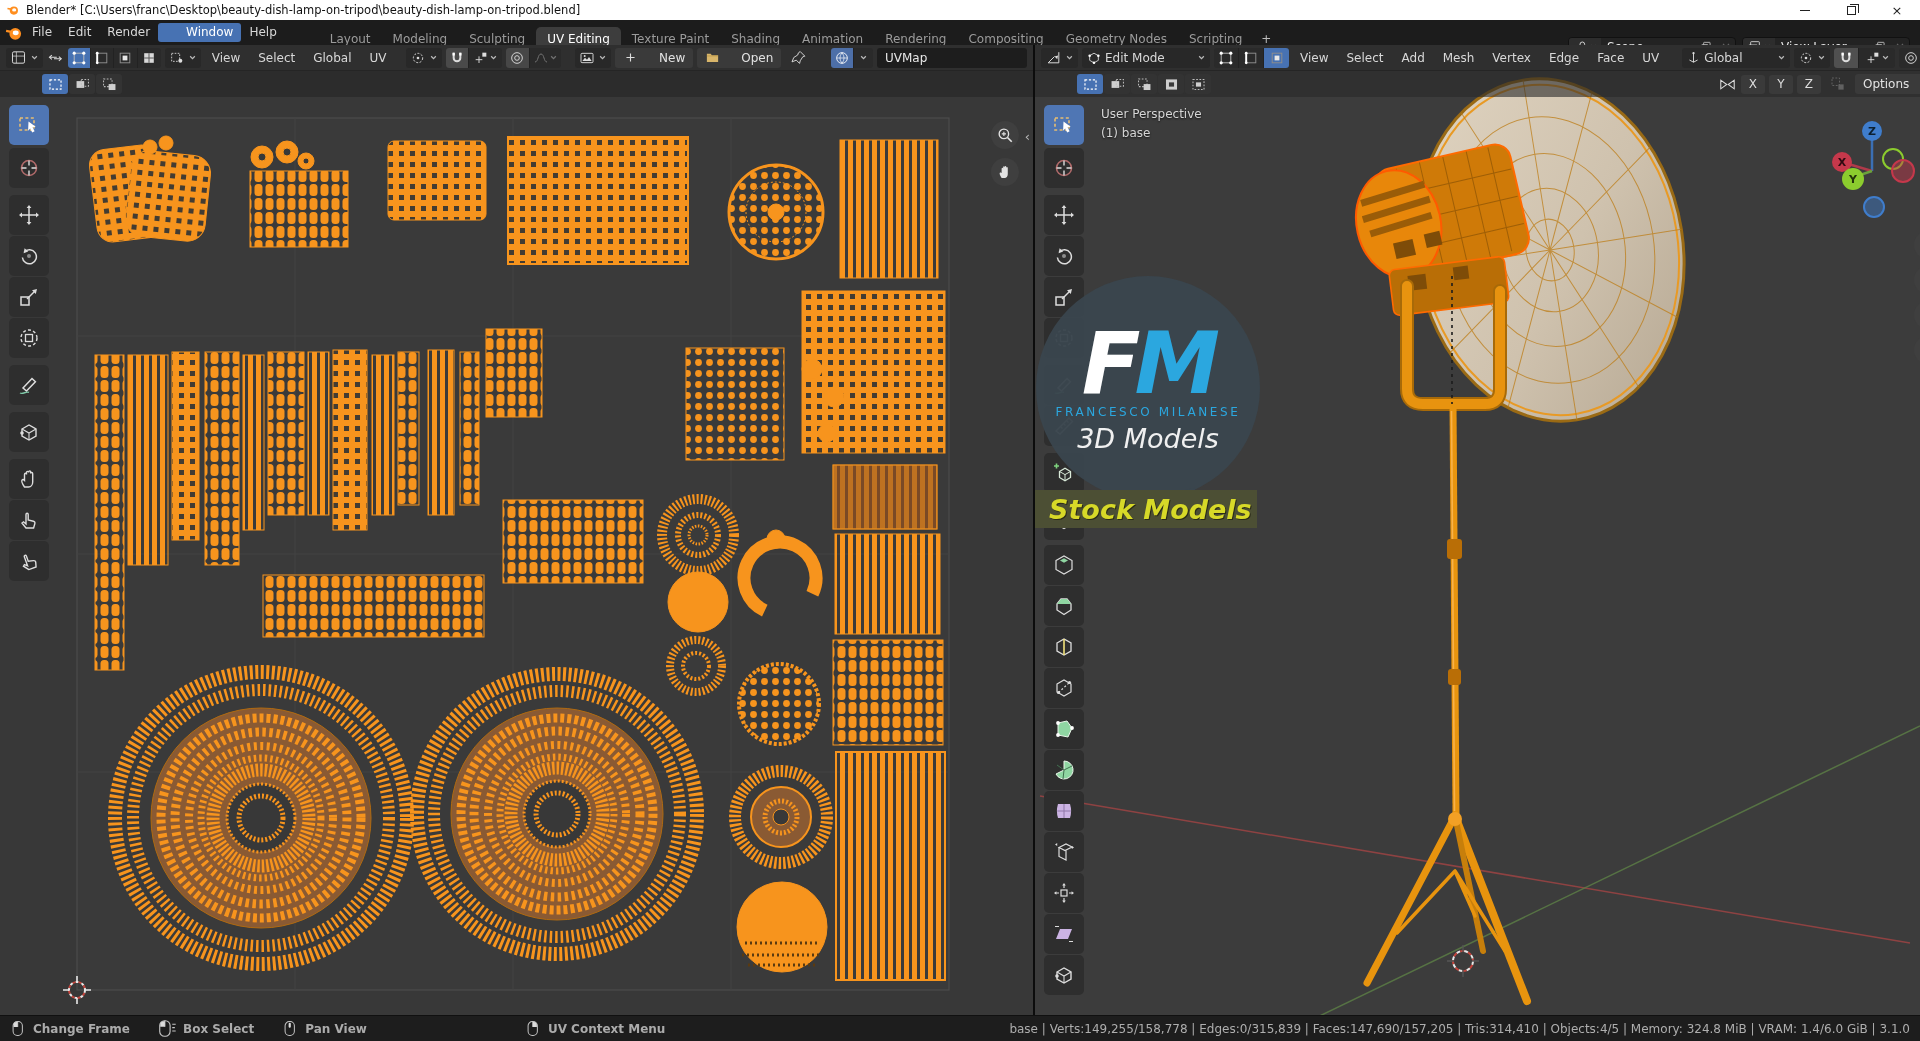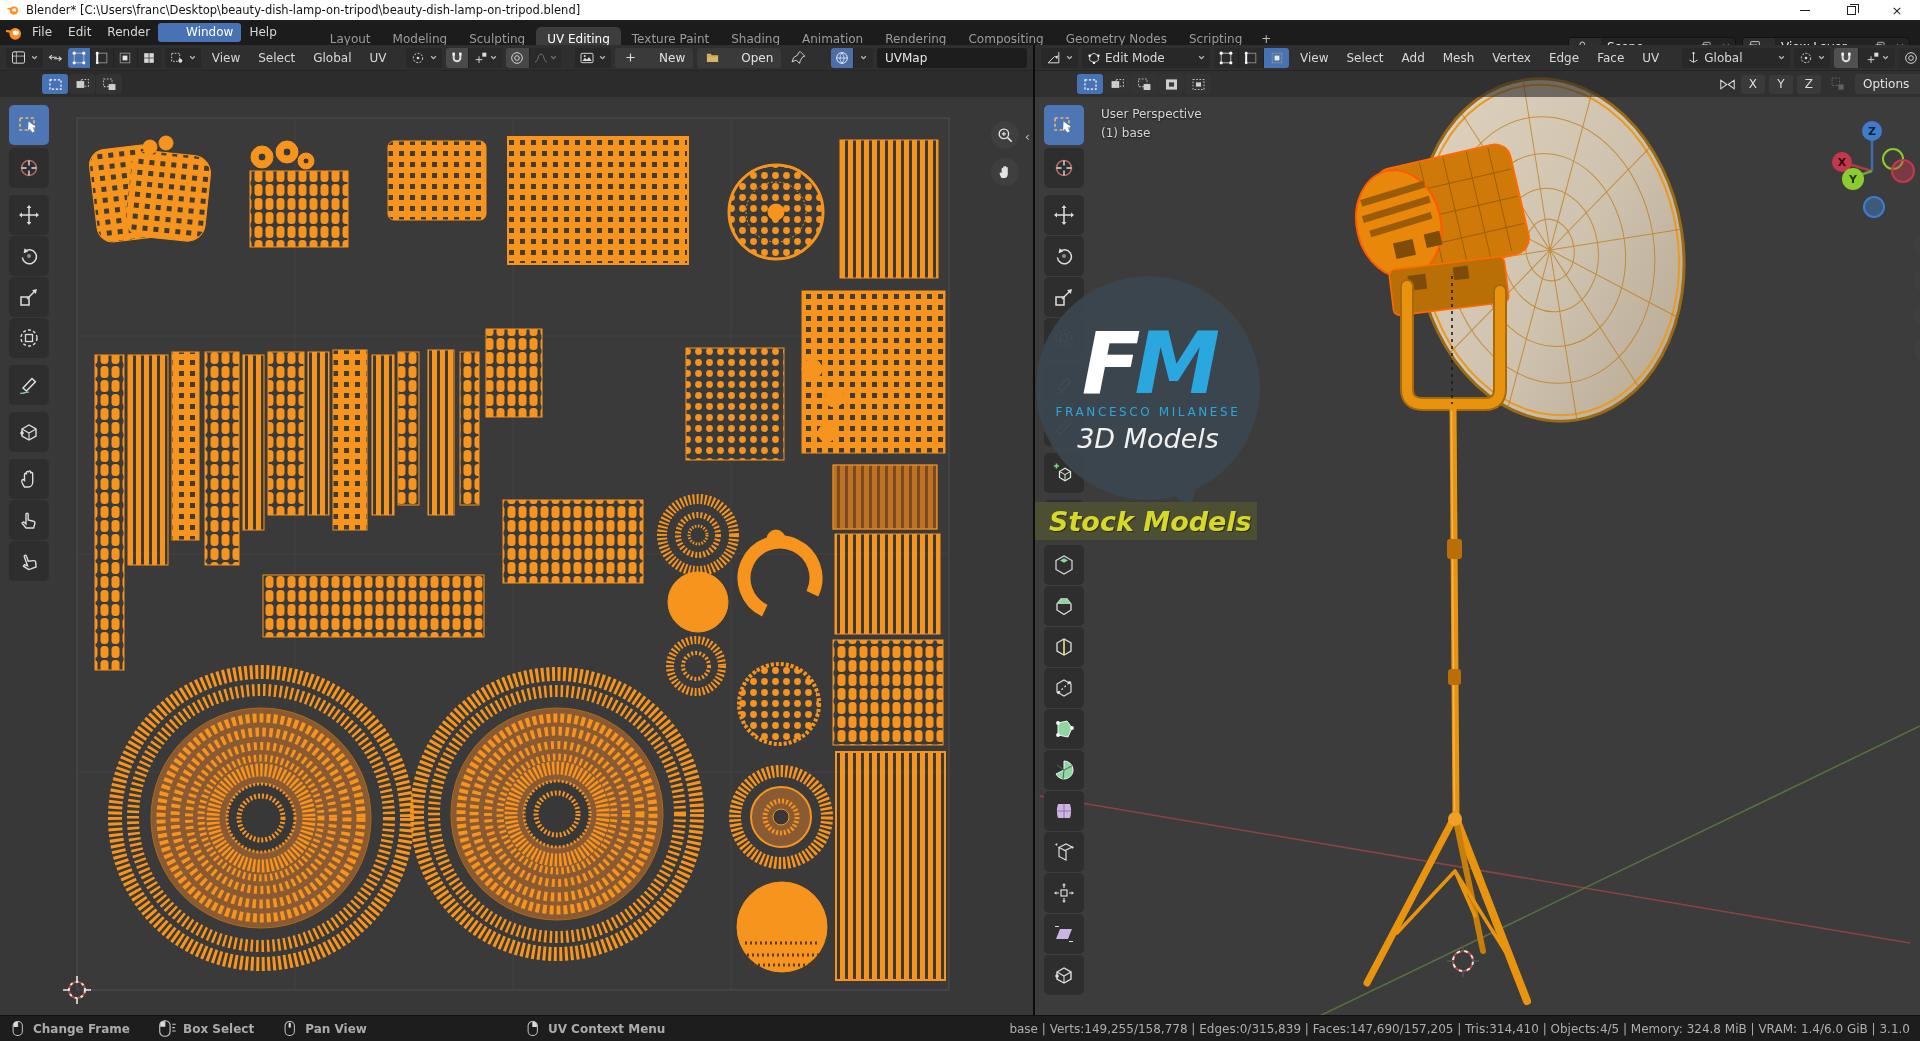--- a/index.html
+++ b/index.html
@@ -54,21 +54,21 @@
   .fab { position:absolute; width:28px; height:28px; border-radius:50%; background:#3f3f3f; display:flex; align-items:center; justify-content:center; z-index:6; }
   .collapse { position:absolute; color:#bbb; font-size:13px; z-index:6; }
   .vptext { position:absolute; left:66px; top:34px; color:#d6d6d6; z-index:5; text-shadow:0 1px 2px rgba(0,0,0,.7); line-height:19px; }
   .logo { position:absolute; left:1px; top:205px; width:224px; height:224px; border-radius:50%; background:rgba(58,69,77,.97); z-index:7;
     display:flex; flex-direction:column; align-items:center; justify-content:center; }
   .logo .tail { position:absolute; bottom:-12px; left:138px; width:0; height:0; border-left:14px solid transparent; border-right:10px solid transparent; border-top:22px solid rgba(58,69,77,.97); transform:rotate(-12deg); }
   .logo .fm { font-style:italic; font-weight:bold; font-size:86px; line-height:80px; letter-spacing:-6px; }
   .logo .fm .f { color:#fff; } .logo .fm .m { color:#2ba7df; }
   .logo .nm { color:#2ba7df; font-size:12px; letter-spacing:2.6px; margin-top:2px; }
   .logo .sub { color:#f0f0f0; font-style:italic; font-size:27px; margin-top:4px; }
-  .banner { position:absolute; left:0; top:431px; width:222px; height:38px; background:#4c4f34; z-index:7; display:flex; align-items:center; padding-left:14px; }
+  .banner { position:absolute; left:0; top:419px; width:222px; height:38px; background:#4c4f34; z-index:7; display:flex; align-items:center; padding-left:14px; }
   .banner span { color:#d7d928; font-weight:bold; font-style:italic; font-size:27px; text-shadow:1px 1px 0 #2a2b18; }
   .statusbar { position:absolute; bottom:0; left:0; width:1920px; height:26px; background:#1d1d1d; border-top:1px solid #101010; display:flex; align-items:center; color:#ababab; padding:0 10px; }
   .hint { display:flex; align-items:center; gap:6px; margin-right:28px;font-weight:bold; }
   .hint.big-gap { margin-left:130px; }
   .stats { margin-left:auto; color:#aeaeae; }
   .gizmo { position:absolute; right:28px; top:42px; z-index:6; }
   svg.icon { display:block; }
 </style>
 </head>
 <body>

